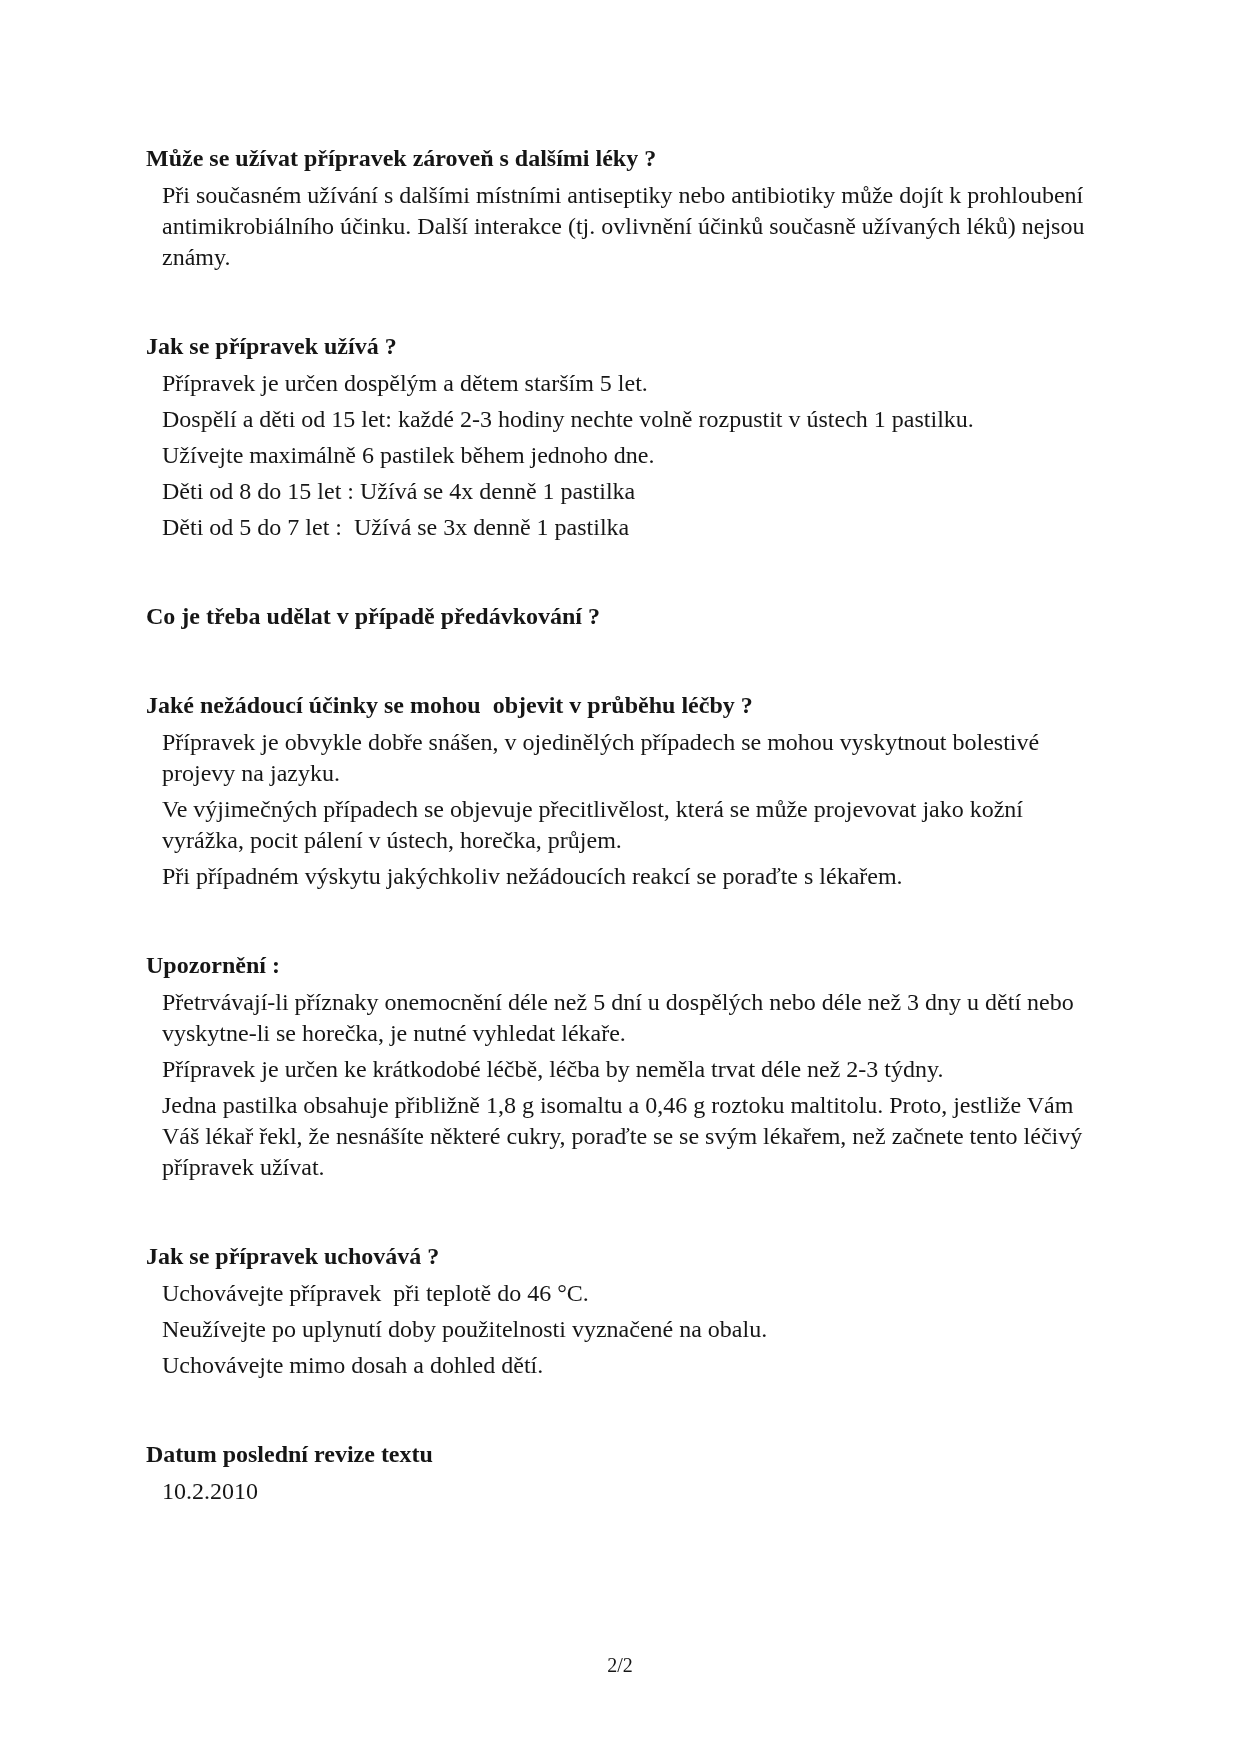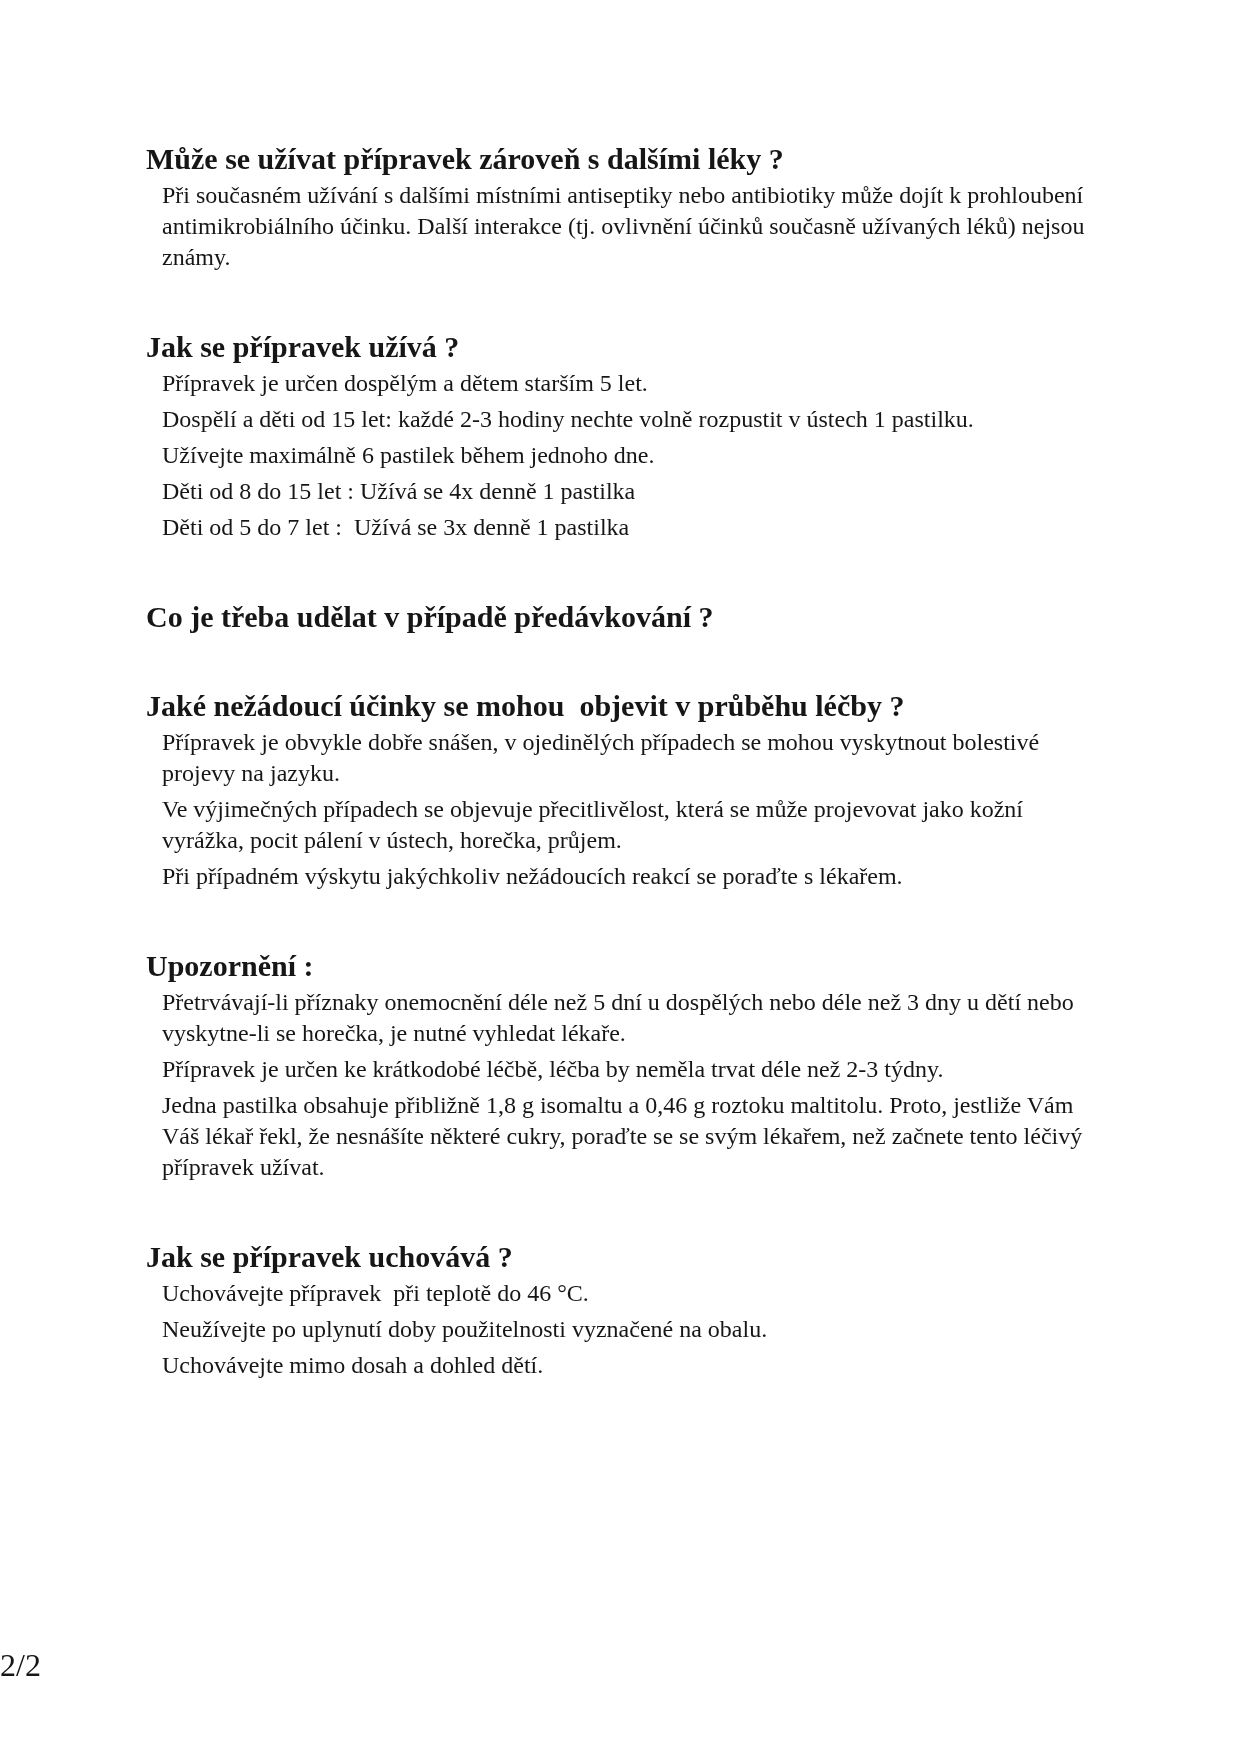--- a/index.html
+++ b/index.html
@@ -20,36 +20,37 @@
   }
   .content {
     position: absolute;
     top: 143px;
     left: 146px;
     width: 952px;
   }
   .section { margin-top: 58px; }
   .section:first-child { margin-top: 0; }
   .section h2 {
-    font-size: 30px;
+    font-size: 24px;
     line-height: 31px;
     font-weight: bold;
     margin: 0 0 6px 0;
     white-space: pre-wrap;
   }
   .section p {
     margin: 0 0 5px 16px;
     white-space: pre-wrap;
   }
   .page-footer {
     position: absolute;
     top: 1650px;
     left: 0;
     right: 0;
-    font-size: 32px;
+    text-align: center;
+    font-size: 20px;
     line-height: 31px;
   }
 </style>
 </head>
 <body>
 
 <div class="page">
   <div class="content">
 
     <div class="section">
@@ -84,17 +85,21 @@
       <p>Jedna pastilka obsahuje přibližně 1,8 g isomaltu a 0,46 g roztoku maltitolu. Proto, jestliže Vám Váš lékař řekl, že nesnášíte některé cukry, poraďte se se svým lékařem, než začnete tento léčivý přípravek užívat.</p>
     </div>
 
     <div class="section">
       <h2>Jak se přípravek uchovává ?</h2>
       <p>Uchovávejte přípravek  při teplotě do 46 °C.</p>
       <p>Neužívejte po uplynutí doby použitelnosti vyznačené na obalu.</p>
       <p>Uchovávejte mimo dosah a dohled dětí.</p>
     </div>
 
+    <div class="section">
+      <h2>Datum poslední revize textu</h2>
+      <p>10.2.2010</p>
+    </div>
 
   </div>
 
   <div class="page-footer">2/2</div>
 </div>
 
 </body></html>

